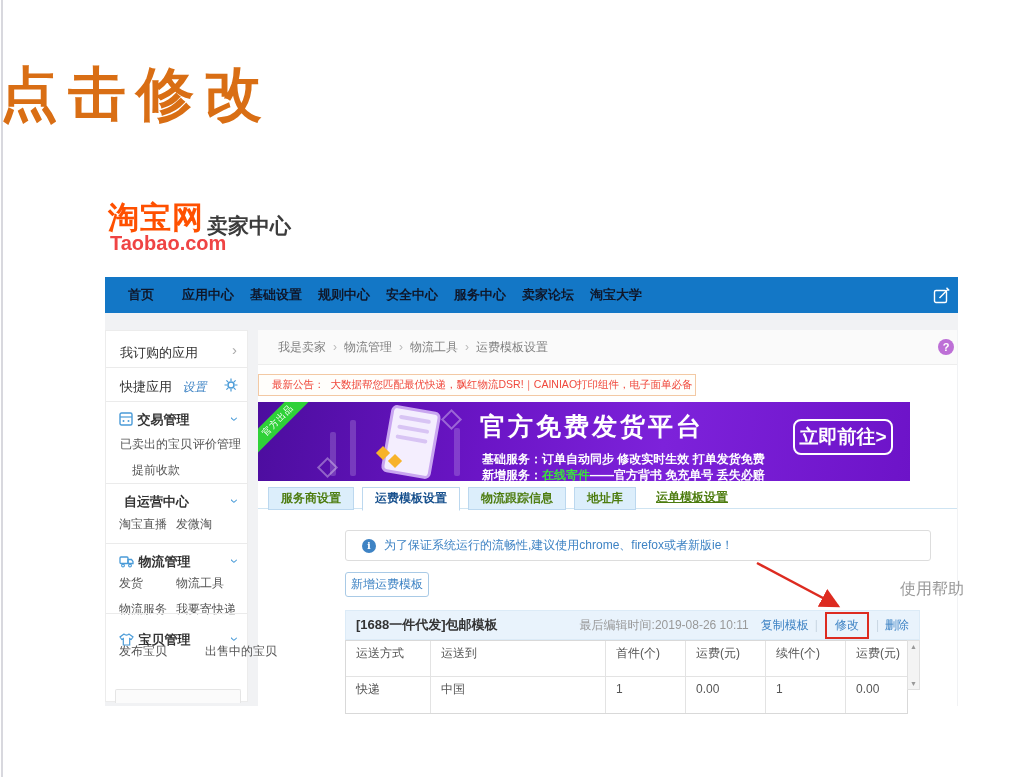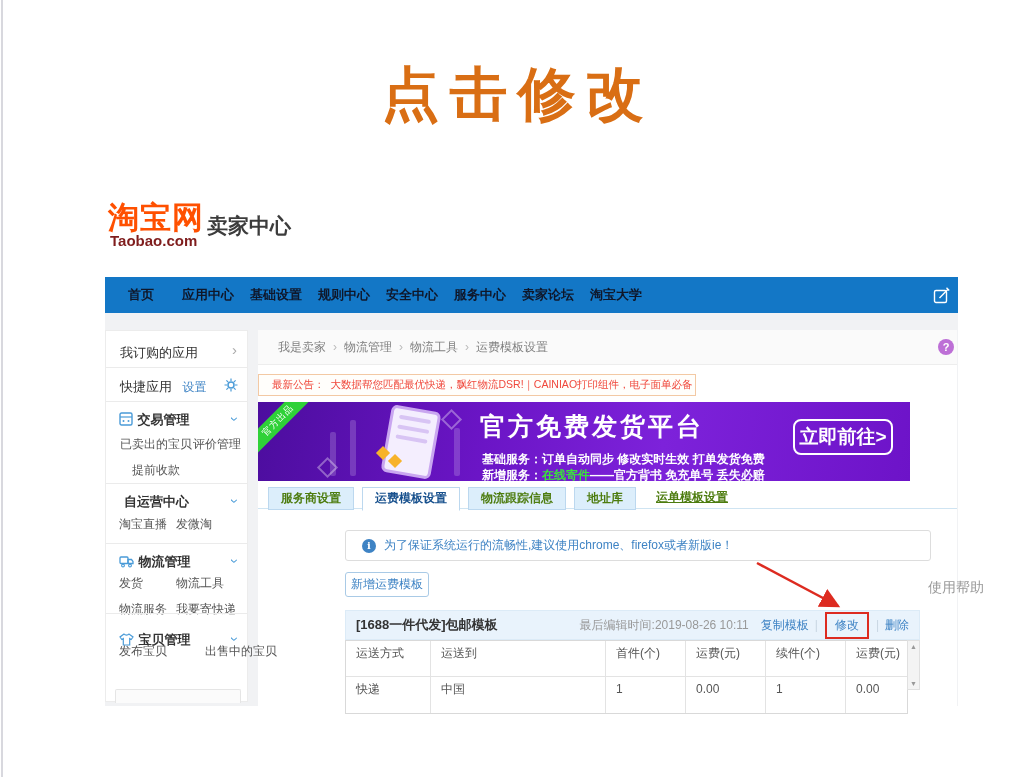--- a/index.html
+++ b/index.html
@@ -2,26 +2,26 @@
 <html><head>
 <meta charset="utf-8">
 <style>
   html,body{margin:0;padding:0;background:#fff;}
   .slide{position:relative;width:1035px;height:777px;background:#fff;overflow:hidden;
          font-family:"Liberation Sans",sans-serif;}
   .abs{position:absolute;}
   .edge-line{position:absolute;left:1px;top:0;width:2px;height:777px;background:#d8d8de;}
 
   
-  .big-title{position:absolute;left:0;right:0;top:56px;text-align:center;
+  .big-title{position:absolute;left:0;right:0;top:56px;
     font-family:"DejaVu Serif",serif;font-weight:bold;font-size:58px;color:#d96e14;letter-spacing:10px;}
 
   
   .logo-brand{position:absolute;left:108px;top:197px;font-size:31px;font-weight:bold;color:#ff5000;letter-spacing:1px;}
-  .logo-domain{position:absolute;left:110px;top:232px;font-size:15px;font-weight:bold;color:#7f1d1d;}
+  .logo-domain{position:absolute;left:110px;top:232px;font-size:20px;font-weight:bold;color:#ef4444;}
   .logo-product{position:absolute;left:207px;top:212px;font-size:21px;font-weight:bold;color:#3c3c3c;}
 
   
   .topnav{position:absolute;left:105px;top:277px;width:853px;height:36px;background:#1377c6;
     display:flex;align-items:center;padding-left:23px;box-sizing:border-box;gap:16px;}
   .topnav .nav-item{color:#0f172a;font-size:13px;font-weight:bold;white-space:nowrap;cursor:pointer;}
   .topnav .nav-item:first-child{margin-right:12px;}
   .nav-edit{position:absolute;left:933px;top:286px;width:18px;height:18px;}
 
   
@@ -70,21 +70,21 @@
   
   .notice{position:absolute;left:345px;top:530px;width:586px;height:31px;background:#fff;border:1px solid #ddd;
     border-radius:3px;box-sizing:border-box;display:flex;align-items:center;padding-left:16px;gap:8px;
     font-size:12px;color:#3e83c4;}
   .info-dot{width:14px;height:14px;border-radius:50%;background:#3e83c4;color:#fff;font-size:10px;font-weight:bold;
     text-align:center;line-height:14px;font-family:"DejaVu Serif",serif;}
 
   .new-btn{position:absolute;left:345px;top:572px;width:84px;height:25px;background:#fff;border:1px solid #a9cae6;
     border-radius:3px;color:#3e83c4;font-size:12px;display:flex;align-items:center;justify-content:center;
     box-sizing:border-box;cursor:pointer;}
-  .use-help{position:absolute;left:928px;top:579px;font-size:14px;color:#999;cursor:pointer;}
+  .use-help{position:absolute;left:900px;top:579px;font-size:16px;color:#999;cursor:pointer;}
 
   
   .tpl-head{position:absolute;left:345px;top:610px;width:575px;height:30px;background:#e9f3fc;
     border:1px solid #dcebf7;box-sizing:border-box;display:flex;align-items:center;padding:0 10px;font-size:12px;}
   .tpl-name{font-size:13px;font-weight:bold;color:#333;}
   .tpl-edited{margin-left:auto;color:#999;}
   .tpl-link{color:#3e83c4;cursor:pointer;white-space:nowrap;}
   .tpl-sep{color:#c9d6e2;margin:0 6px;}
   .red-box{border:2px solid #dd2b20;padding:3px 8px;margin:0 1px;}
 
@@ -98,21 +98,21 @@
   .scrollbar{position:absolute;left:907px;top:640px;width:13px;height:50px;background:#f4f4f4;border:1px solid #e0e0e0;
     box-sizing:border-box;display:flex;flex-direction:column;justify-content:space-between;align-items:center;
     padding:2px 0;font-size:7px;color:#999;cursor:pointer;}
 
   
   .sidebar{position:absolute;left:105px;top:330px;width:143px;height:372px;background:#fff;
     border:1px solid #ececec;box-sizing:border-box;}
   .sb-row-label{font-size:13px;color:#333;}
   .sb-chev-r{position:absolute;right:10px;font-size:15px;color:#aaa;line-height:1;}
   .sb-divider{position:absolute;left:0;right:0;height:1px;background:#ebebeb;}
-  .sb-link{color:#3e83c4;font-size:12px;cursor:pointer;}
+  .sb-link{color:#3e83c4;font-size:12px;cursor:pointer;font-style:italic;}
   .sb-sec-title{font-size:13px;font-weight:bold;color:#333;}
   .sb-chev-d{position:absolute;right:9px;font-size:14px;color:#4a9bd8;transform:rotate(90deg);line-height:1;cursor:pointer;}
   .sb-links{display:grid;row-gap:9px;font-size:12px;color:#555;}
   .sb-links span{cursor:pointer;white-space:nowrap;}
   .sb-bottom-box{position:absolute;left:9px;top:358px;width:124px;height:13px;background:#fbfbfb;
     border:1px solid #e5e5e5;border-bottom:none;border-radius:2px 2px 0 0;}
 
   .arrow-overlay{position:absolute;left:0;top:0;width:1035px;height:777px;pointer-events:none;z-index:5;}
 </style>
 </head>

